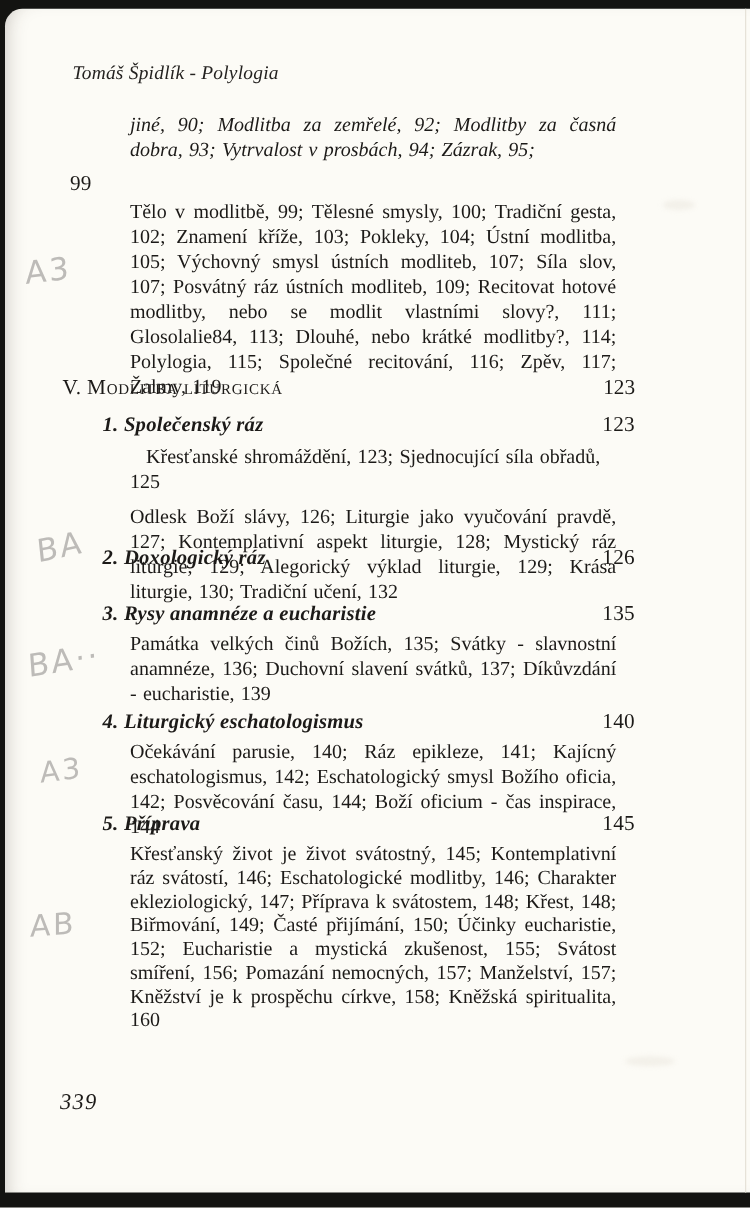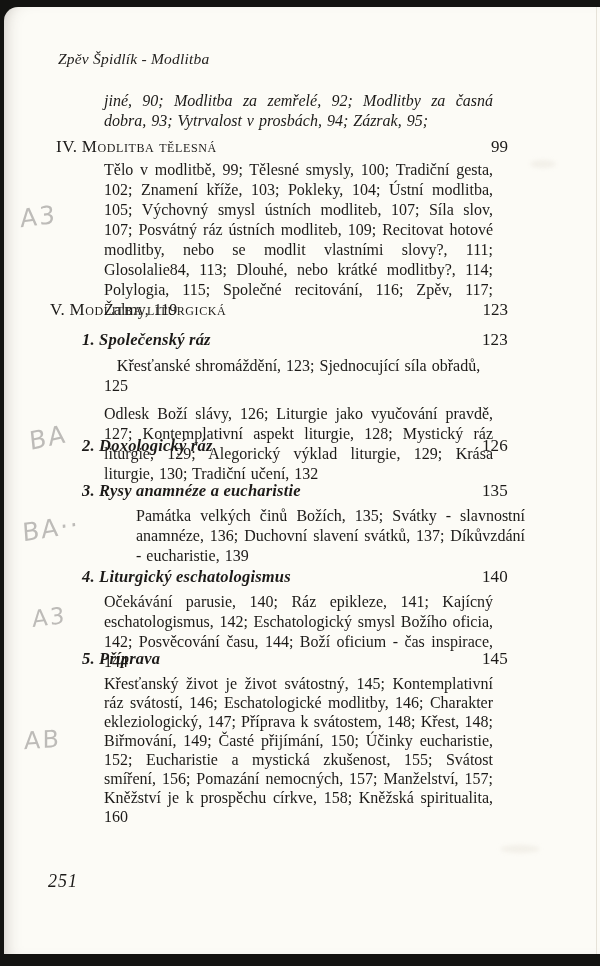--- a/index.html
+++ b/index.html
@@ -28,21 +28,21 @@
   .toc-body{
     position:absolute;left:104px;width:389px;
     font-size:16px;line-height:20px;
     text-align:justify;text-align-last:left;
     color:#1c1a18;word-spacing:1px;
   }
   .b-cont {top:91px;font-style:italic;}
   .b-iv   {top:160px;}
   .b-s1   {top:356px;text-align:center;}
   .b-s2   {top:404px;}
-  .b-s3   {top:506px;margin-left:32px;}
+  .b-s3   {top:506px;}
   .b-s4   {top:592px;}
   .b-s5   {top:674px;line-height:19px;}
   
   .toc-chapter{
     position:absolute;display:flex;justify-content:space-between;align-items:baseline;
     font-size:17px;
   }
   .row-iv{left:56px;width:452px;top:137px;}
   .row-v {left:50px;width:458px;top:300px;}
   .chap-title-wrap{white-space:nowrap;}
@@ -85,26 +85,25 @@
   .sm-1{left:530px;top:160px;width:26px;height:8px;}
   .sm-2{left:500px;top:845px;width:40px;height:8px;}
 </style>
 </head>
 <body>
 
 <div class="scan-page"></div>
 <div class="smudge sm-1"></div>
 <div class="smudge sm-2"></div>
 
-<div class="running-head">Zpěv Špidlík - Modlitba</div>
+<div class="running-head">Tomáš Špidlík - Polylogia</div>
 
 <div class="toc-body b-cont">jiné, 90; Modlitba za zemřelé, 92; Modlitby za časná dobra, 93; Vytrvalost v prosbách, 94; Zázrak, 95;</div>
 
 <div class="toc-chapter row-iv">
-  <span class="chap-title-wrap"><span class="chap-label">IV.</span> <span class="chap-title">Modlitba tělesná</span></span>
   <span class="chap-page">99</span>
 </div>
 <div class="toc-body b-iv">Tělo v modlitbě, 99; Tělesné smysly, 100; Tradiční gesta, 102; Znamení kříže, 103; Pokleky, 104; Ústní modlitba, 105; Výchovný smysl ústních modliteb, 107; Síla slov, 107; Posvátný ráz ústních modliteb, 109; Recitovat hotové modlitby, nebo se modlit vlastními slovy?, 111; Glosolalie84, 113; Dlouhé, nebo krátké modlitby?, 114; Polylogia, 115; Společné recitování, 116; Zpěv, 117; Žalmy, 119</div>
 
 <div class="toc-chapter row-v">
   <span class="chap-title-wrap"><span class="chap-label">V.</span> <span class="chap-title">Modlitba liturgická</span></span>
   <span class="chap-page">123</span>
 </div>
 
 <div class="toc-subsection row-s1">
@@ -136,13 +135,13 @@
   <span class="sub-page">145</span>
 </div>
 <div class="toc-body b-s5">Křesťanský život je život svátostný, 145; Kontemplativní ráz svátostí, 146; Eschatologické modlitby, 146; Charakter ekleziologický, 147; Příprava k svátostem, 148; Křest, 148; Biřmování, 149; Časté přijímání, 150; Účinky eucharistie, 152; Eucharistie a mystická zkušenost, 155; Svátost smíření, 156; Pomazání nemocných, 157; Manželství, 157; Kněžství je k prospěchu církve, 158; Kněžská spiritualita, 160</div>
 
 <div class="pencil ann-1">A3</div>
 <div class="pencil ann-2">BA</div>
 <div class="pencil ann-3">BA··</div>
 <div class="pencil ann-4">A3</div>
 <div class="pencil ann-5">AB</div>
 
-<div class="folio">251</div>
+<div class="folio">339</div>
 
 </body></html>

